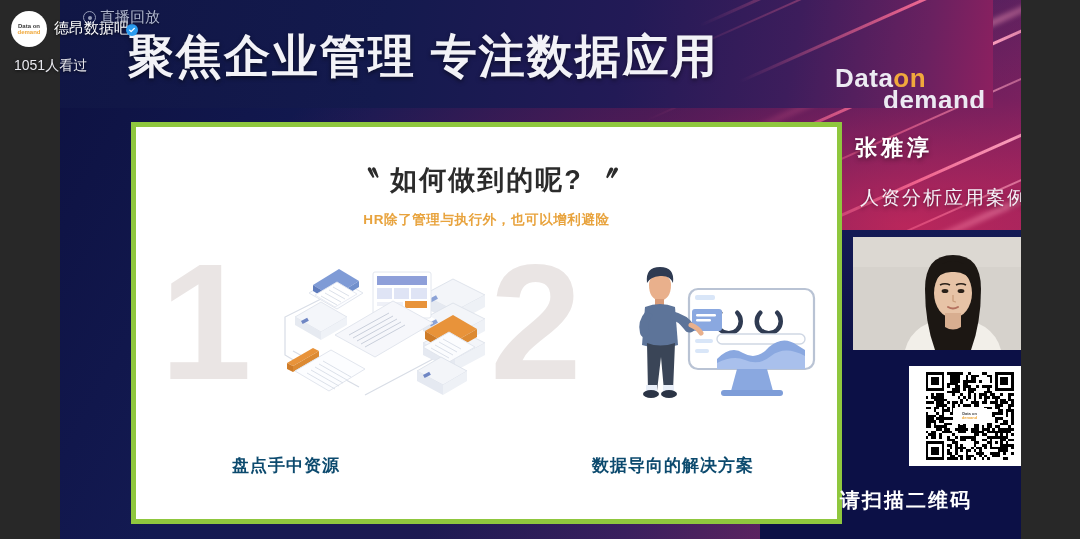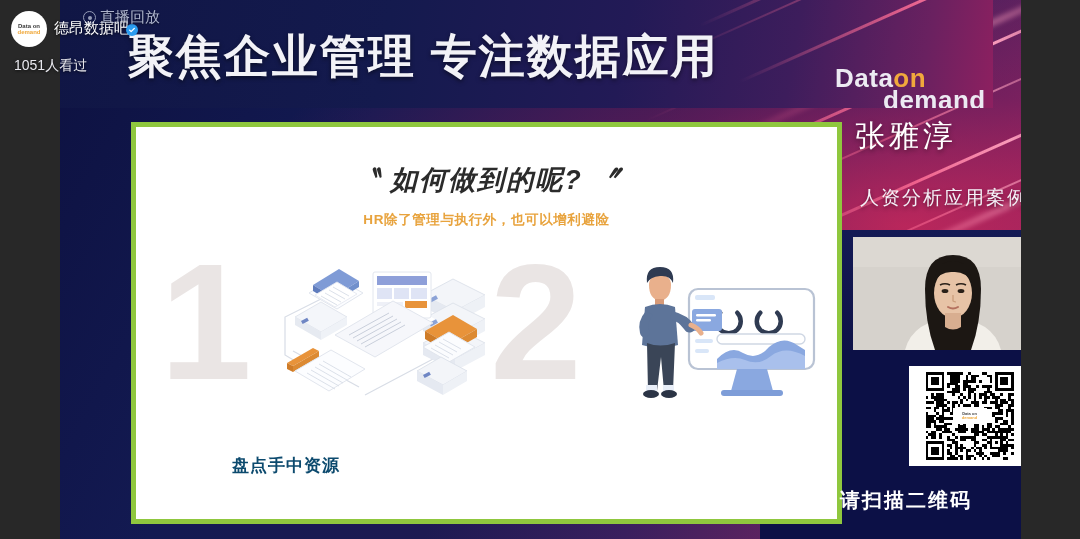--- a/index.html
+++ b/index.html
@@ -109,21 +109,21 @@
 
   
   .slide-frame {
     position:absolute; left:71px; top:122px; width:711px; height:402px;
     background:#ffffff; border:5px solid #8fc73e; z-index:20;
   }
   .slide-inner { position:relative; width:100%; height:100%; background:#ffffff; }
 
   .slide-heading {
     position:absolute; left:0; right:0; top:35px; text-align:center;
-    font-size:27px; font-weight:bold; color:#2b2b2b; letter-spacing:2px;font-style:italic;
+    font-size:27px; font-weight:bold; color:#2b2b2b; letter-spacing:2px;
   }
   .slide-sub {
     position:absolute; left:0; right:0; top:84px; text-align:center;
     font-size:13.5px; font-weight:bold; color:#e8a33d; letter-spacing:.6px;
   }
 
   .items { position:absolute; left:0; top:120px; width:100%; height:240px; }
   .item { position:absolute; top:0; width:340px; height:240px; }
   .item.one { left:18px; }
   .item.two { left:348px; }
@@ -138,22 +138,22 @@
     font-size:17px; font-weight:bold; color:#0c4a6e; letter-spacing:1px;
     white-space:nowrap;
   }
   .item.two .item-label { left:108px; }
 
   .illus { position:absolute; right:6px; top:8px; width:215px; height:175px; }
   .item.two .illus { right:0px; top:10px; width:215px; height:175px; }
 
   
   .speaker-name {
-    position:absolute; left:795px; top:116px; z-index:30;
-    font-size:30px; font-weight:normal; color:#ffffff; letter-spacing:4px;
+    position:absolute; left:795px; top:133px; z-index:30;
+    font-size:22px; font-weight:bold; color:#ffffff; letter-spacing:4px;
     text-shadow:0 2px 5px rgba(0,0,0,.45);
     white-space:nowrap;
   }
   .speaker-topic {
     position:absolute; left:800px; top:185px; z-index:30;
     font-size:19px; color:#f4f2f8; letter-spacing:2px;
     text-shadow:0 2px 4px rgba(0,0,0,.45);
     white-space:nowrap;
   }
 
@@ -389,20 +389,21 @@
                 <path d="M37 54 q-9 10 -6 22 q1 5 6 4 q5 -2 3 -7 q-2 -9 4 -15 z" fill="#5d7499"></path>
 
                 <path d="M38 86 q13 5 28 0 l-2 48 l-9 0 l-3 -34 l-4 34 l-9 0 z" fill="#3a4557"></path>
                 <rect x="37" y="128" width="11" height="6" fill="#e8eef8"></rect>
                 <rect x="54" y="128" width="11" height="6" fill="#e8eef8"></rect>
                 <ellipse cx="42" cy="137" rx="8" ry="4" fill="#2b3445"></ellipse>
                 <ellipse cx="60" cy="137" rx="8" ry="4" fill="#2b3445"></ellipse>
               </g>
             </svg>
 
+            <div class="item-label">数据导向的解决方案</div>
           </div>
 
         </div>
       </div>
     </div>
 
     <div class="speaker-name">张雅淳</div>
     <div class="speaker-topic">人资分析应用案例</div>
 
     <div class="webcam">

